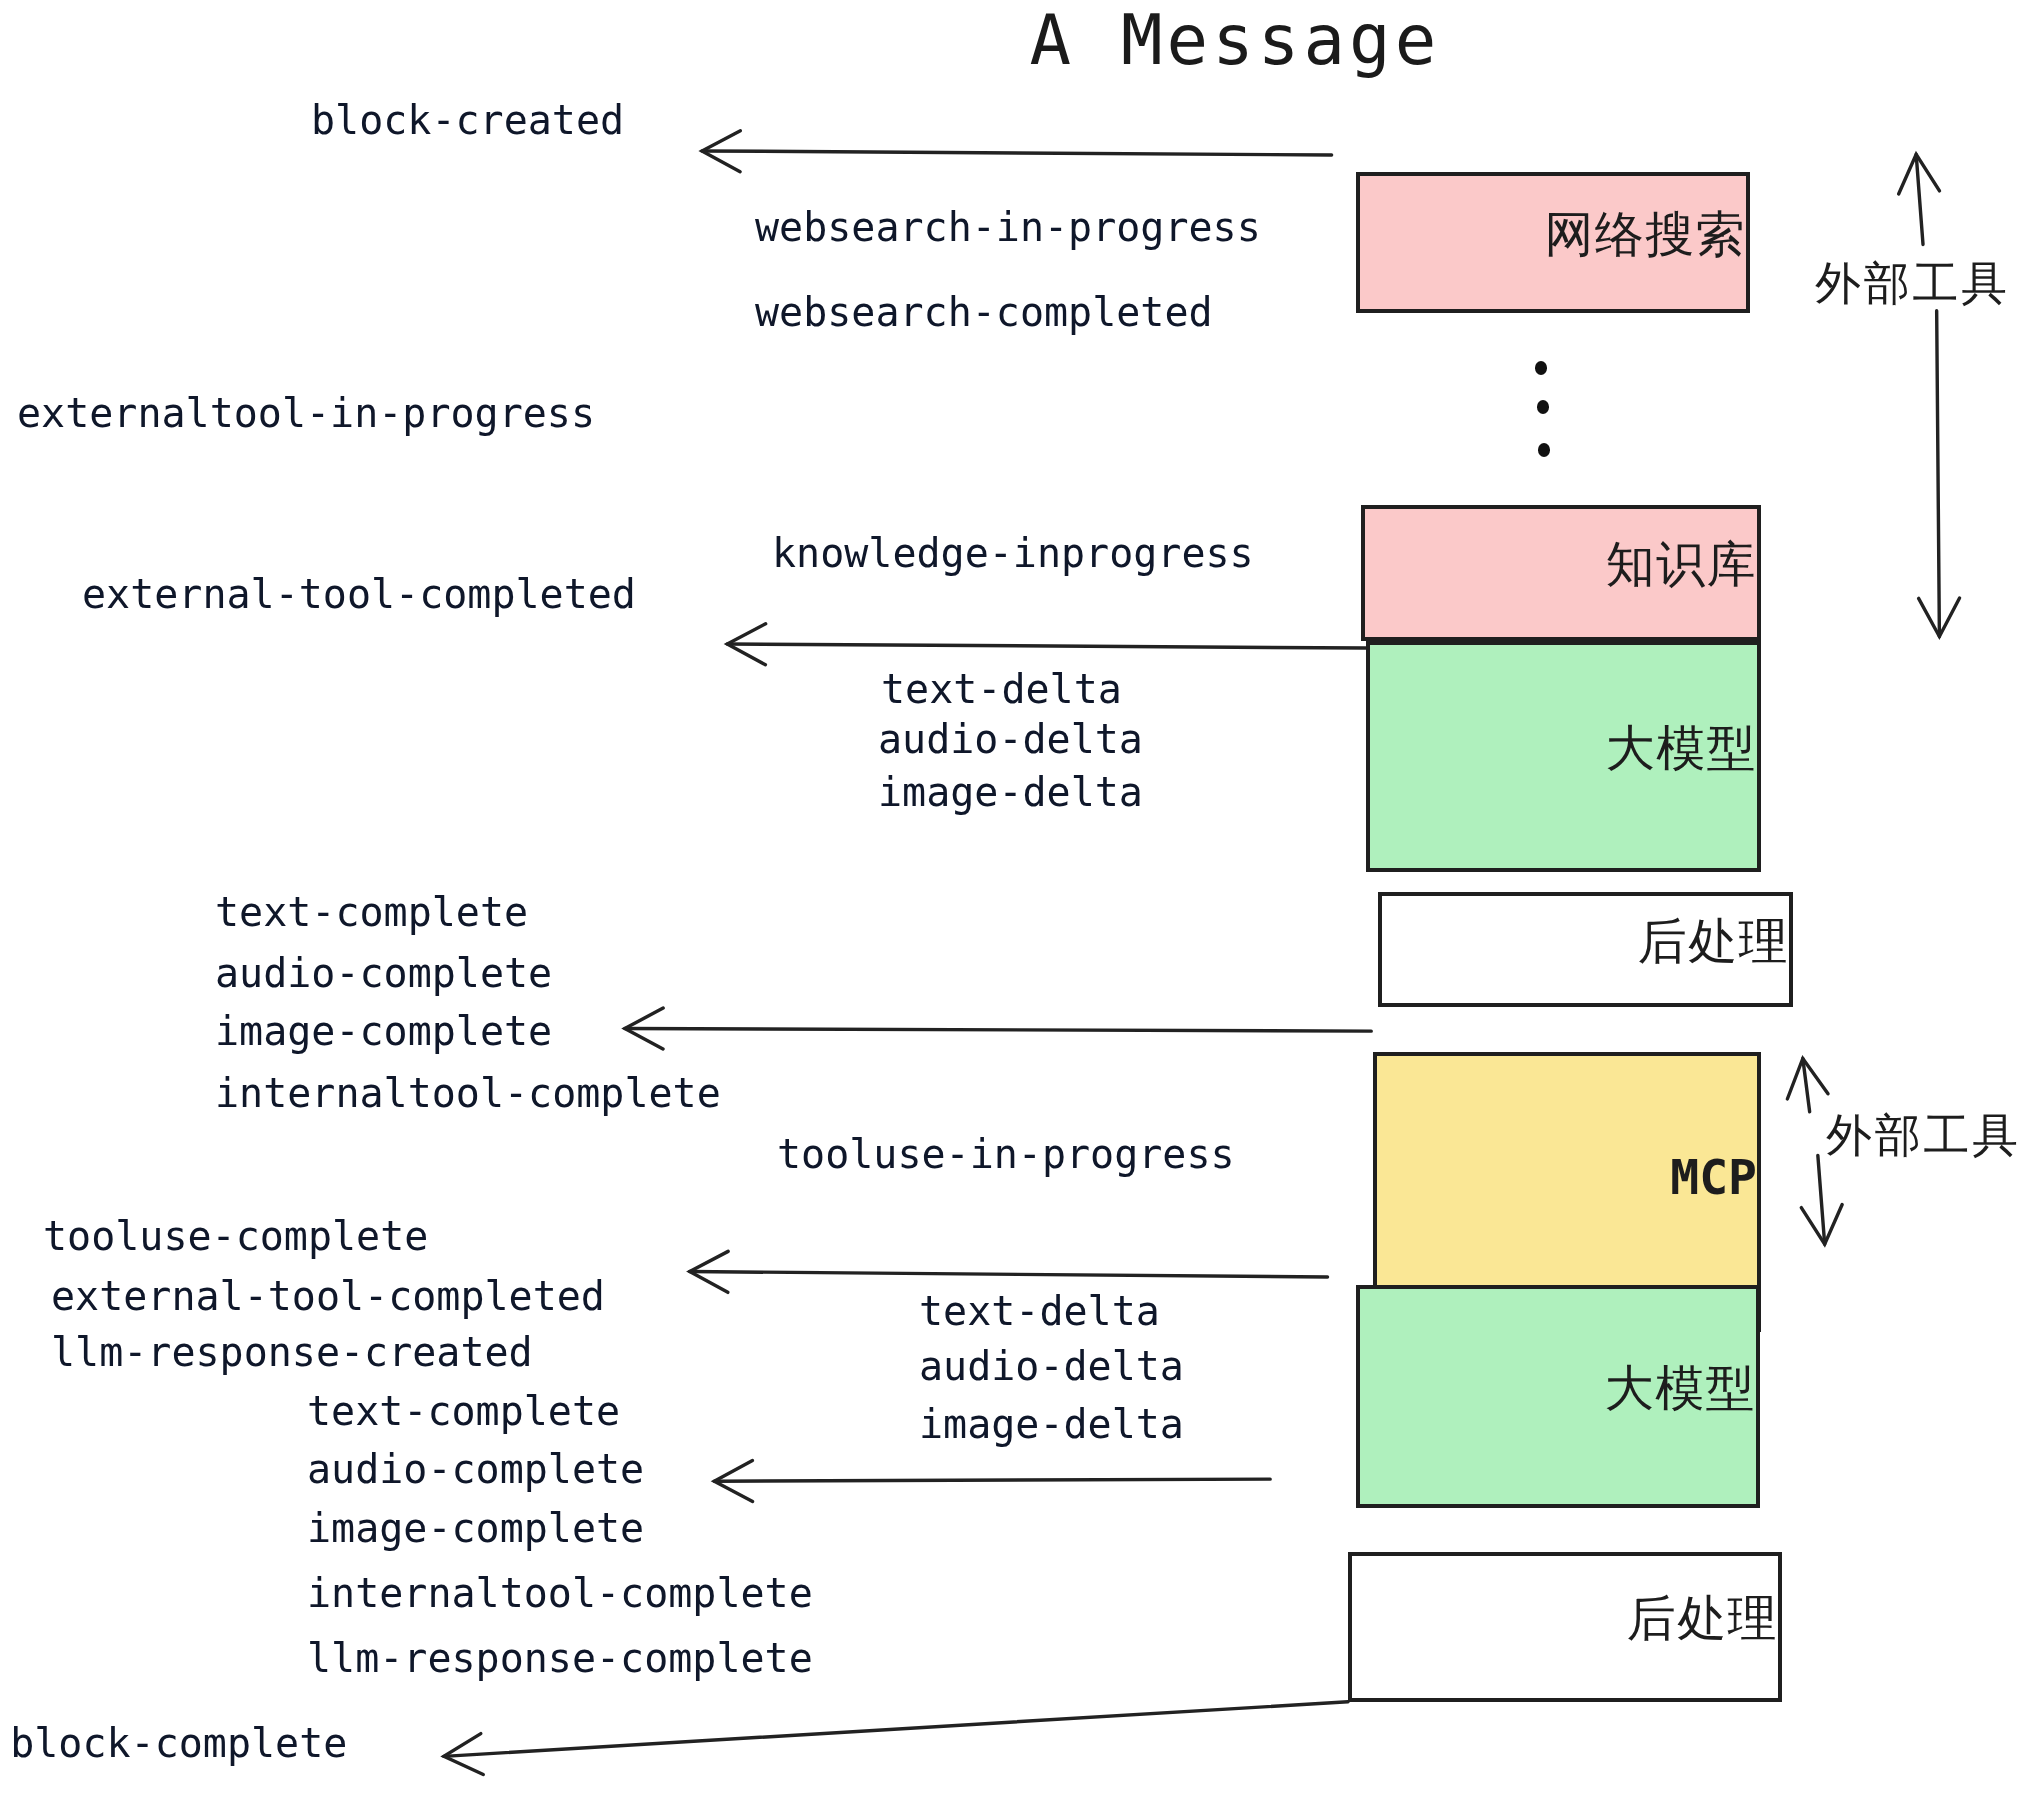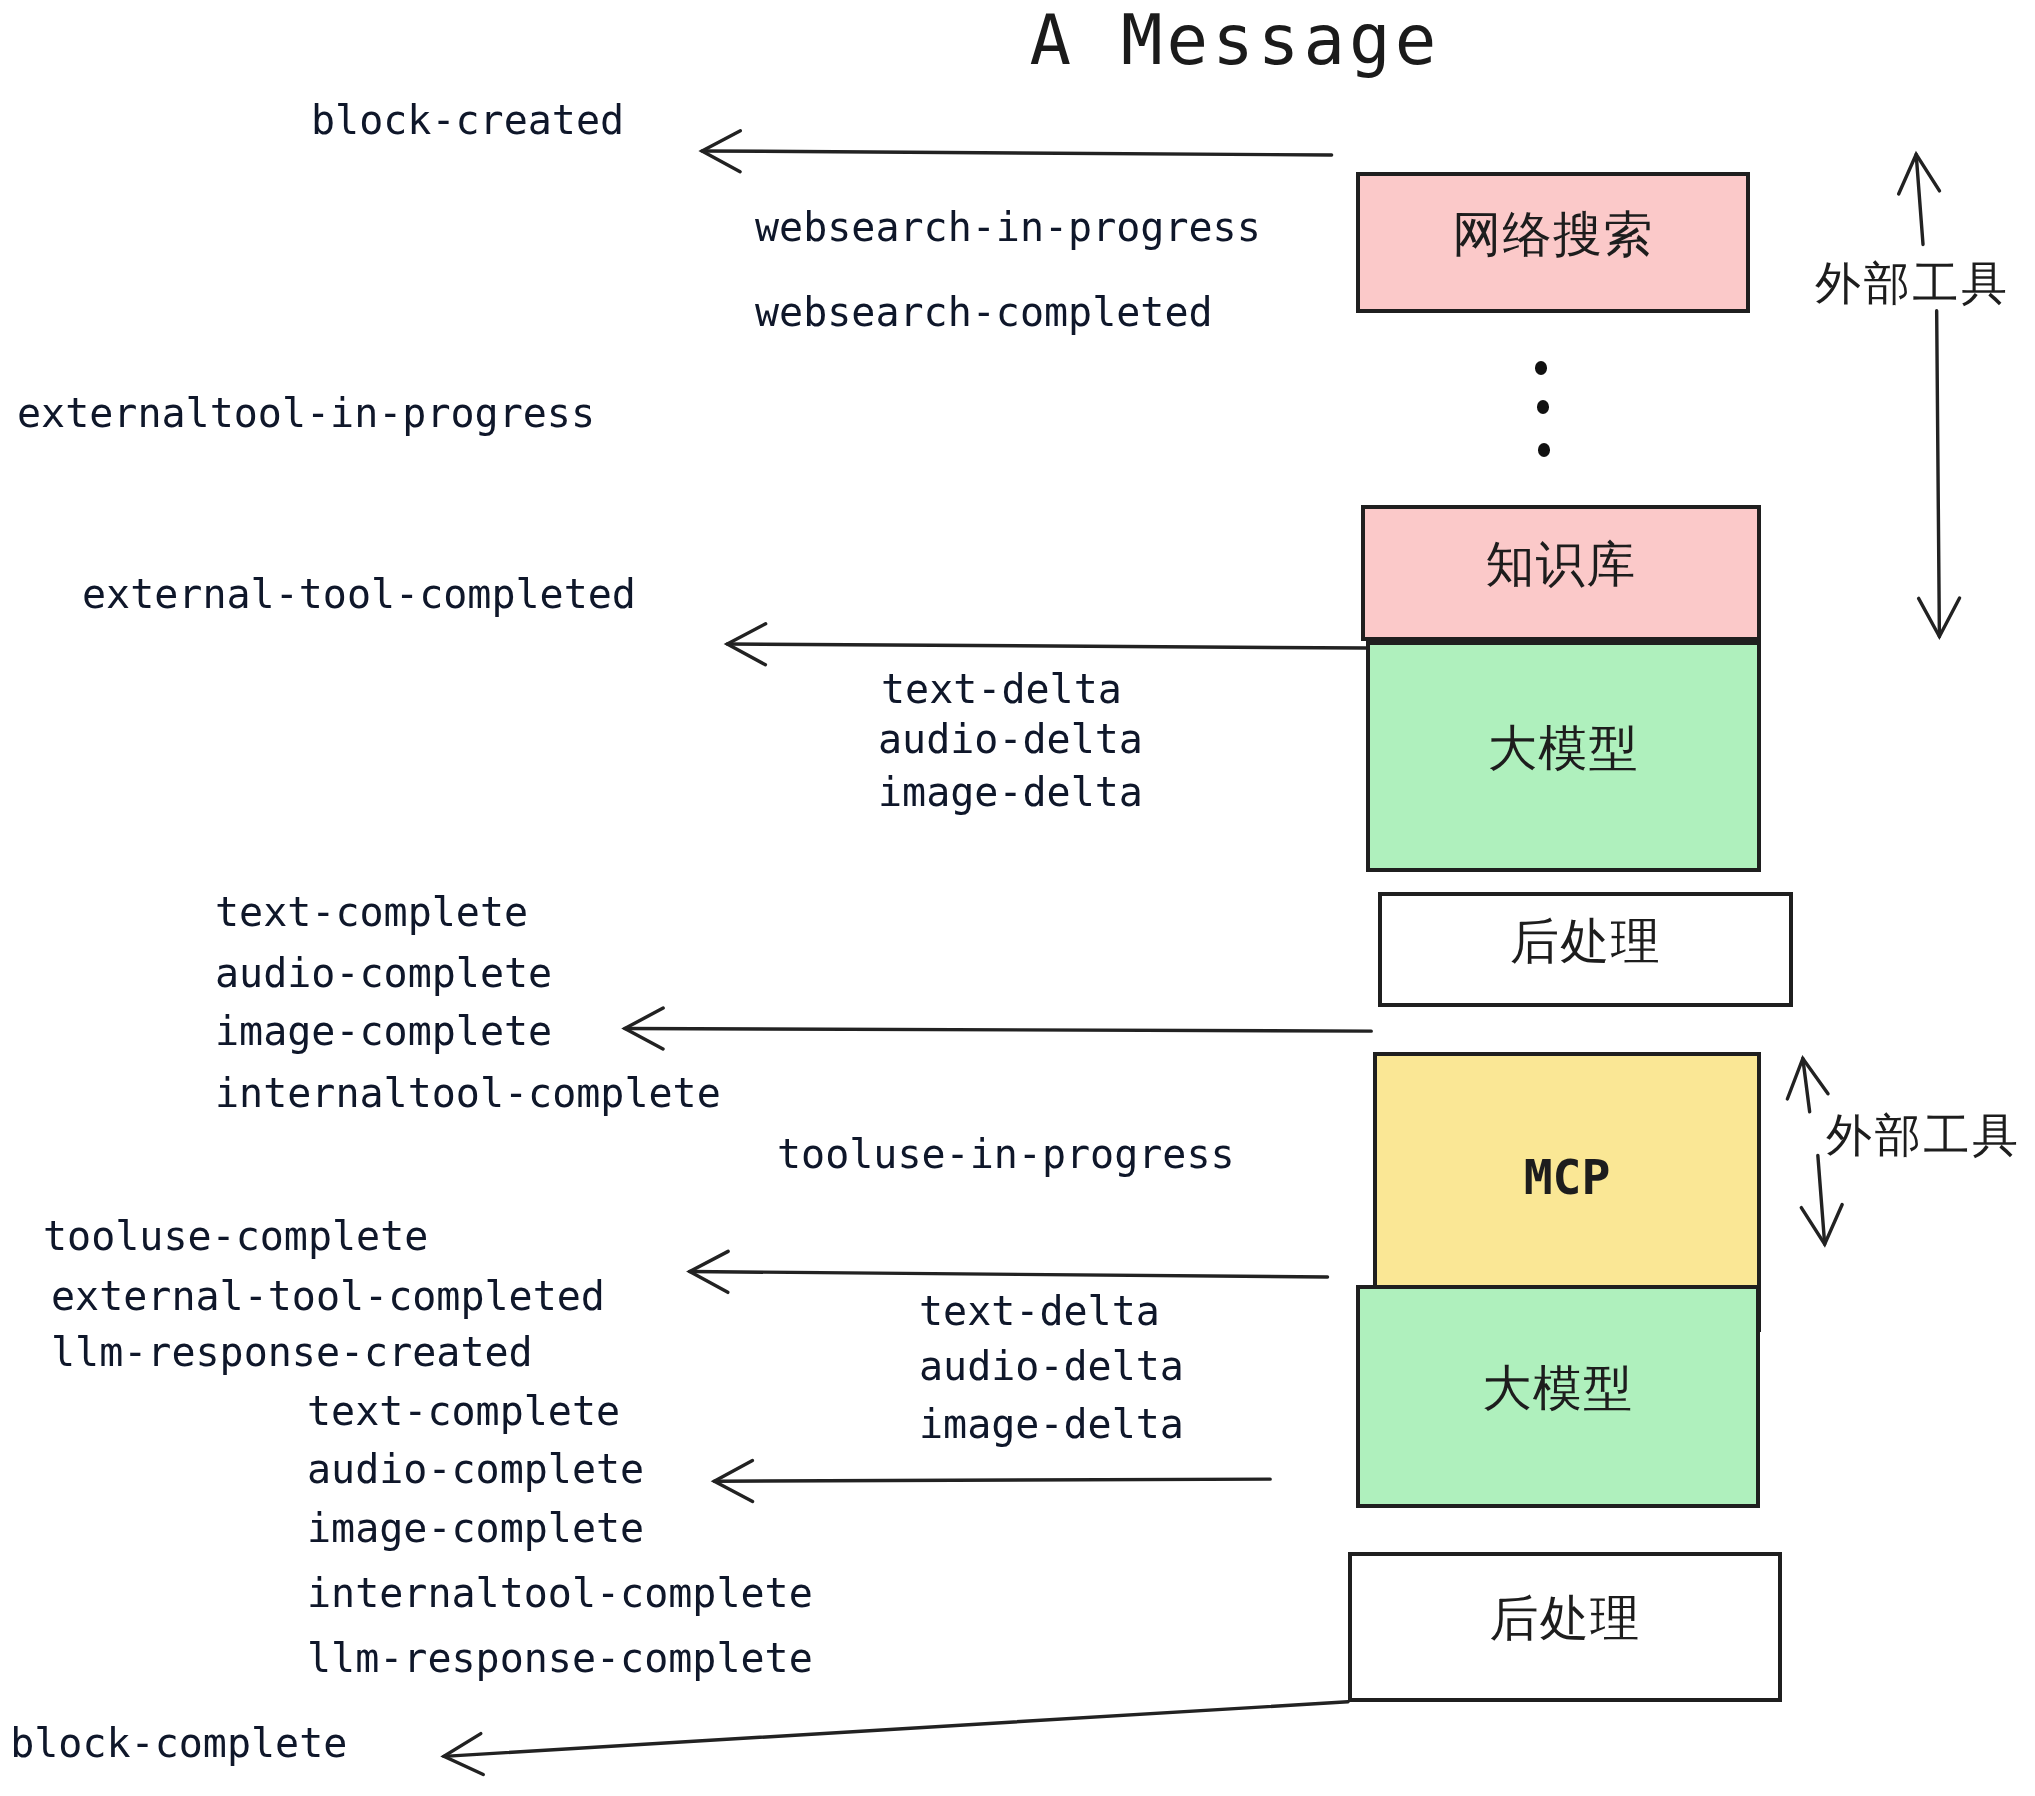--- a/index.html
+++ b/index.html
@@ -26,21 +26,21 @@
     left:955px; top:0px; width:560px;
     text-align:center;
     font-size:69px;
     letter-spacing:4.1px;
     color:#1b1b1b;
   }
   .box {
     position:absolute;
     border:4.1px solid #1f1f1f;
     box-sizing:border-box;
-    display:flex; align-items:center; justify-content:center;
+    display:flex; align-items:center; justify-content:flex-end;
   }
   .box-label-cn {
     font-family:"Liberation Sans", sans-serif;
     font-size:49px;
     color:#1d1d1d;
     letter-spacing:1.4px;
     transform:translateY(-8.2px);
   }
   .box-label-mono {
     font-family:"DejaVu Sans Mono", monospace;
@@ -116,20 +116,21 @@
     <span class="box-label-cn">后处理</span>
   </div>
 
   <div class="side" style="left:1815px;top:253px">外部工具</div>
   <div class="side" style="left:1826px;top:1105px">外部工具</div>
 
   <div class="ev" style="left:311px;top:98px">block-created</div>
   <div class="ev" style="left:755px;top:290px">websearch-completed</div>
   <div class="ev" style="left:755px;top:205px">websearch-in-progress</div>
   <div class="ev" style="left:17px;top:391px">externaltool-in-progress</div>
+  <div class="ev" style="left:772px;top:531px">knowledge-inprogress</div>
   <div class="ev" style="left:82px;top:572px">external-tool-completed</div>
 
   <div class="ev" style="left:881px;top:667px">text-delta</div>
   <div class="ev" style="left:878px;top:717px">audio-delta</div>
   <div class="ev" style="left:878px;top:770px">image-delta</div>
 
   <div class="ev" style="left:215px;top:890px">text-complete</div>
   <div class="ev" style="left:215px;top:951px">audio-complete</div>
   <div class="ev" style="left:215px;top:1009px">image-complete</div>
   <div class="ev" style="left:215px;top:1071px">internaltool-complete</div>

